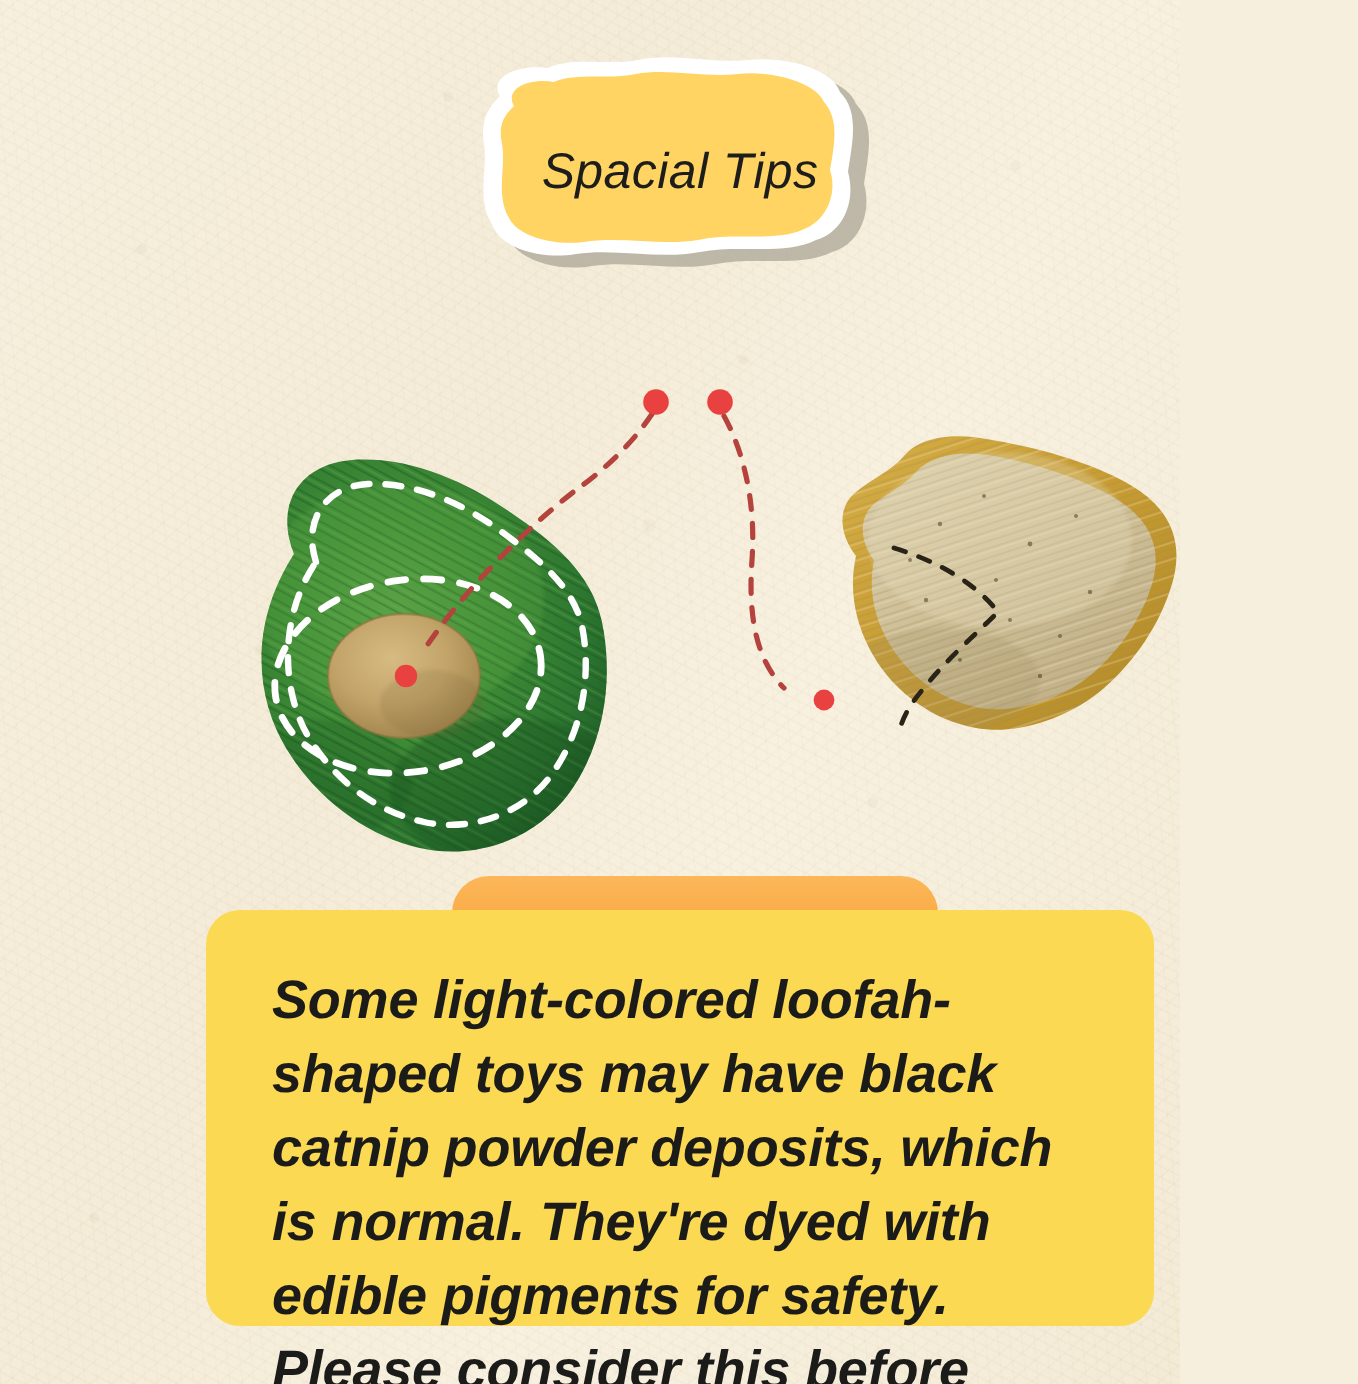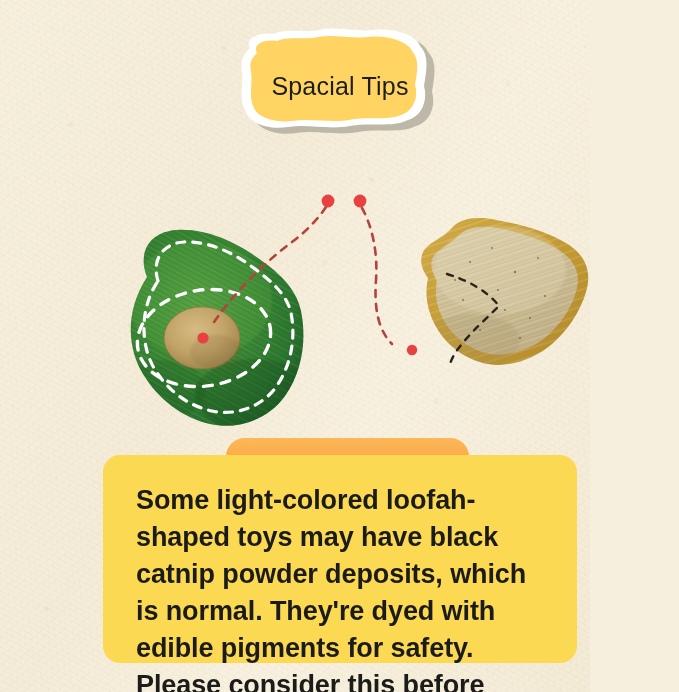--- a/index.html
+++ b/index.html
@@ -18,20 +18,21 @@
       radial-gradient(circle at 38% 7%, rgba(200,186,156,.14) 0 2px, transparent 3px),
       radial-gradient(circle at 63% 26%, rgba(198,182,150,.15) 0 2px, transparent 3px),
       radial-gradient(circle at 86% 12%, rgba(206,192,162,.13) 0 2px, transparent 3px),
       radial-gradient(circle at 22% 47%, rgba(200,186,156,.13) 0 2px, transparent 3px),
       radial-gradient(circle at 74% 58%, rgba(203,188,158,.14) 0 2px, transparent 3px),
       radial-gradient(circle at 48% 78%, rgba(199,184,154,.12) 0 2px, transparent 3px),
       radial-gradient(circle at 8% 88%, rgba(204,190,160,.14) 0 2px, transparent 3px),
       radial-gradient(circle at 92% 84%, rgba(200,186,156,.13) 0 2px, transparent 3px),
       radial-gradient(circle at 55% 38%, rgba(208,194,164,.10) 0 3px, transparent 4px),
       linear-gradient(115deg,#f7f0de 0%,#f4ecd8 38%,#f8f1e0 62%,#f3ebd6 100%);
+    font-style: italic;
   }
   
   #stage::before{
     content:"";position:absolute;inset:0;pointer-events:none;
     background-image:
       repeating-linear-gradient(27deg, rgba(196,181,150,.055) 0 1px, transparent 1px 5px),
       repeating-linear-gradient(-41deg, rgba(190,175,144,.045) 0 1px, transparent 1px 7px),
       repeating-linear-gradient(84deg, rgba(205,192,164,.04) 0 1px, transparent 1px 6px);
     mix-blend-mode:multiply;
   }

